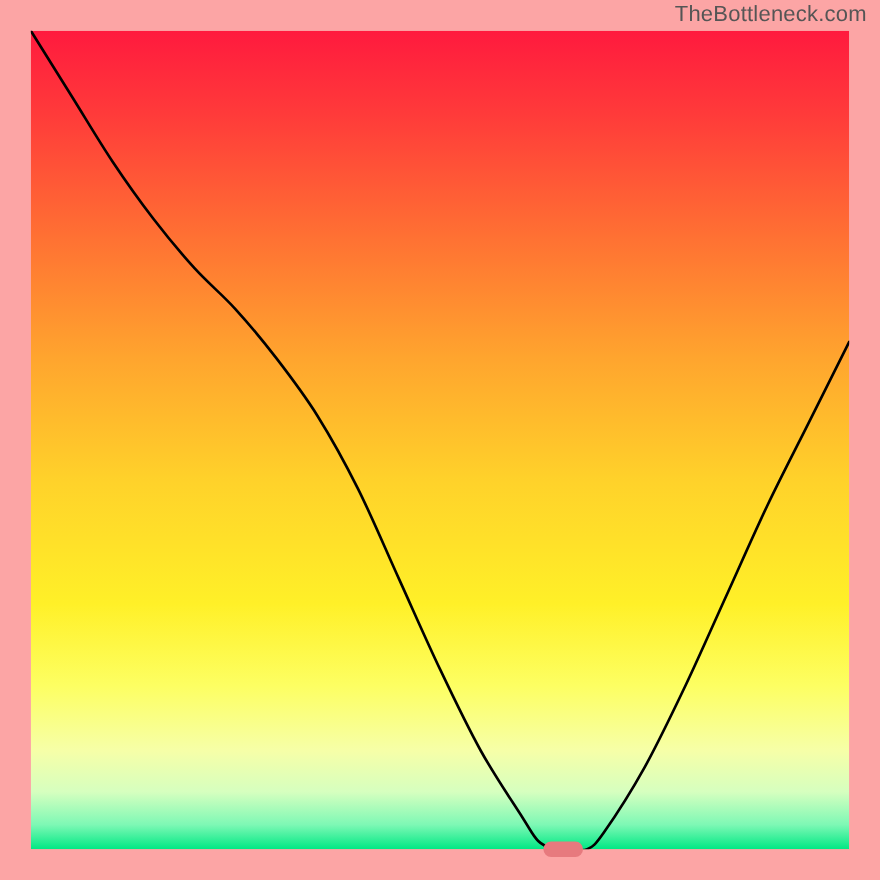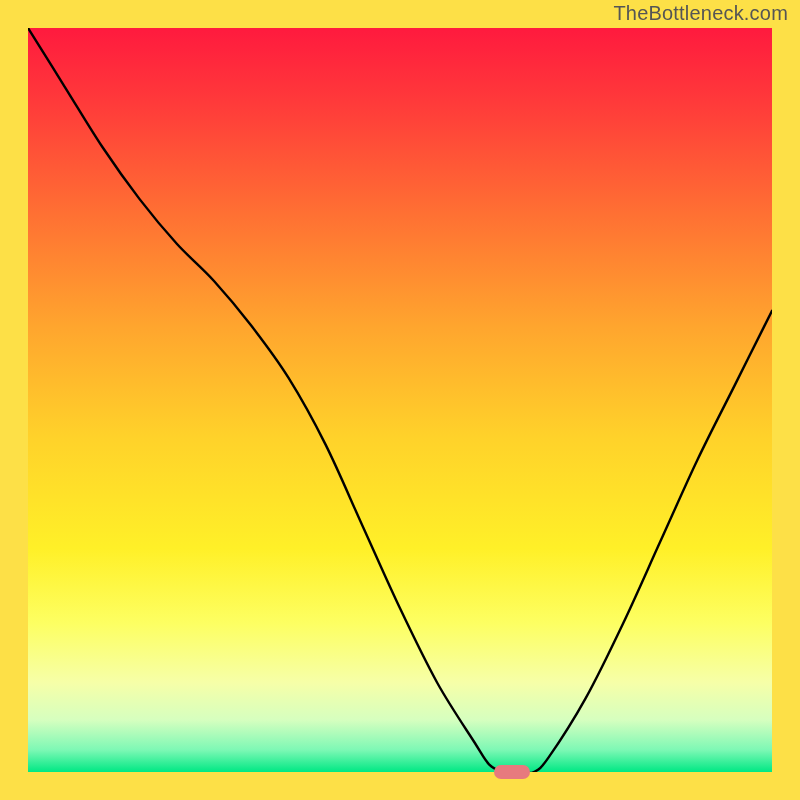--- a/index.html
+++ b/index.html
@@ -8,21 +8,21 @@
     width: 800px;
     height: 800px;
     background: #000;
     overflow: hidden;
     font-family: Arial, Helvetica, sans-serif;
   }
   .frame {
     position: relative;
     width: 800px;
     height: 800px;
-    background: #fde047;
+    background: #fca5a5;
   }
   .watermark {
     position: absolute;
     top: 2px;
     right: 12px;
     color: #555;
     font-size: 20px;
     font-weight: 500;
     letter-spacing: 0.2px;
     z-index: 5;

